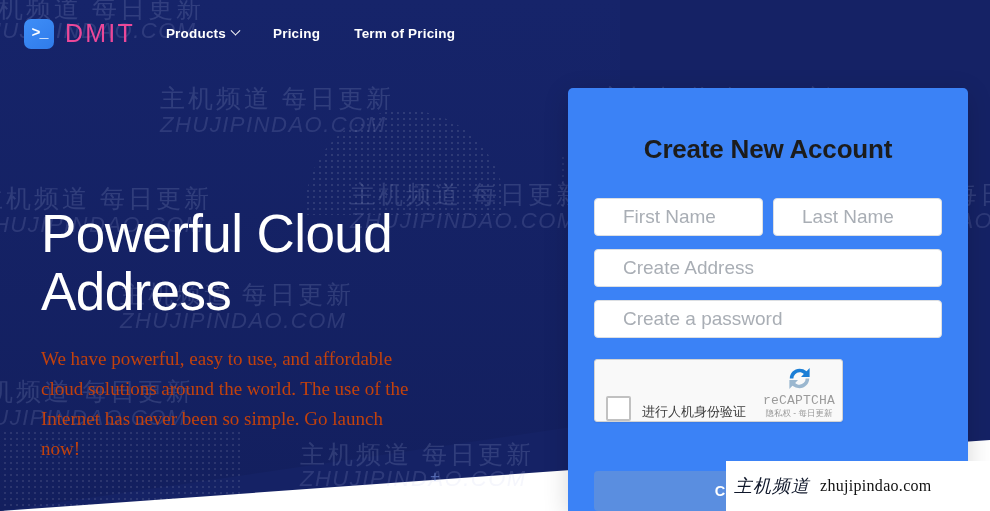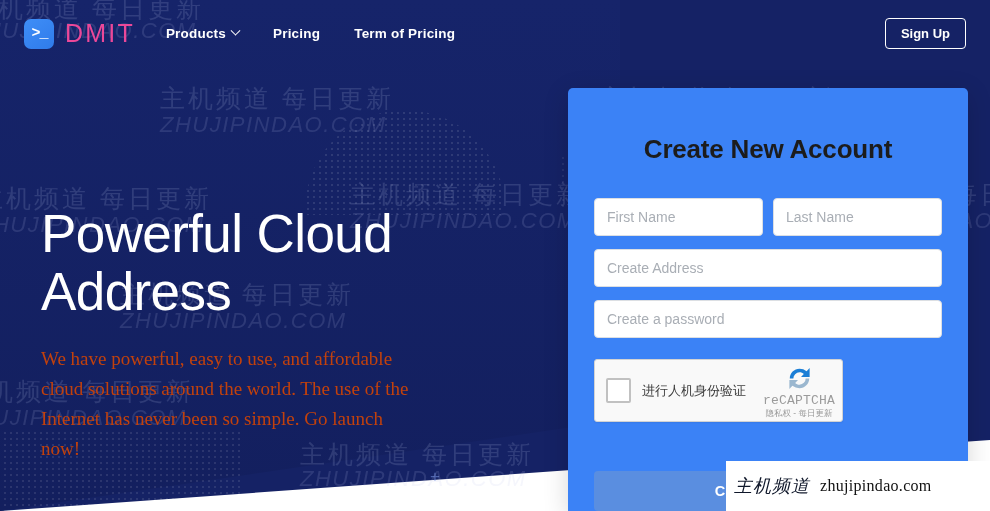--- a/index.html
+++ b/index.html
@@ -187,37 +187,37 @@
     padding-top: 46px;
     letter-spacing: -0.2px;
   }
   .field-row { display: flex; gap: 10px; margin-top: 33px; }
   .field {
     border: 1px solid #dcdfe3;
     border-radius: 4px;
     height: 38px;
     background: #ffffff;
     display: flex; align-items: center;
-    padding: 0 12px;
-    font-size: 14px;
+    padding: 0 28px;
+    font-size: 19px;
     color: #a9aeb5;
     flex: 1;
     cursor: text;
     font-family: "Liberation Sans", sans-serif;
   }
   .field-full { margin-top: 13px; }
 
   
   .recaptcha {
     margin-top: 21px;
     width: 249px; height: 63px;
     border: 1px solid #d3d3d3;
     border-radius: 3px;
     background: #f9f9f9;
-    display: flex; align-items: center;
+    display: flex; align-items: flex-end;
     padding: 0 11px;
     position: relative;
     box-shadow: 0 1px 2px rgba(0,0,0,0.06);
   }
   .rc-box {
     width: 25px; height: 25px;
     border: 2px solid #c1c1c1;
     border-radius: 2px;
     background: #fff;
     cursor: pointer;
@@ -350,21 +350,20 @@
         <span>Products</span>
         <span class="chev"></span>
       </div>
       <div class="nav-item">
         <span>Pricing</span>
       </div>
       <div class="nav-item">
         <span>Term of Pricing</span>
       </div>
     </div>
-    <button class="signup-btn">Sign Up</button>
   </div>
 
   <div class="hero-copy">
     <div class="hero-title">
       <div>Powerful Cloud</div>
       <div>Address</div>
     </div>
     <div class="hero-sub">We have powerful, easy to use, and affordable cloud solutions around the world. The use of the Internet has never been so simple. Go launch now!</div>
   </div>
 

